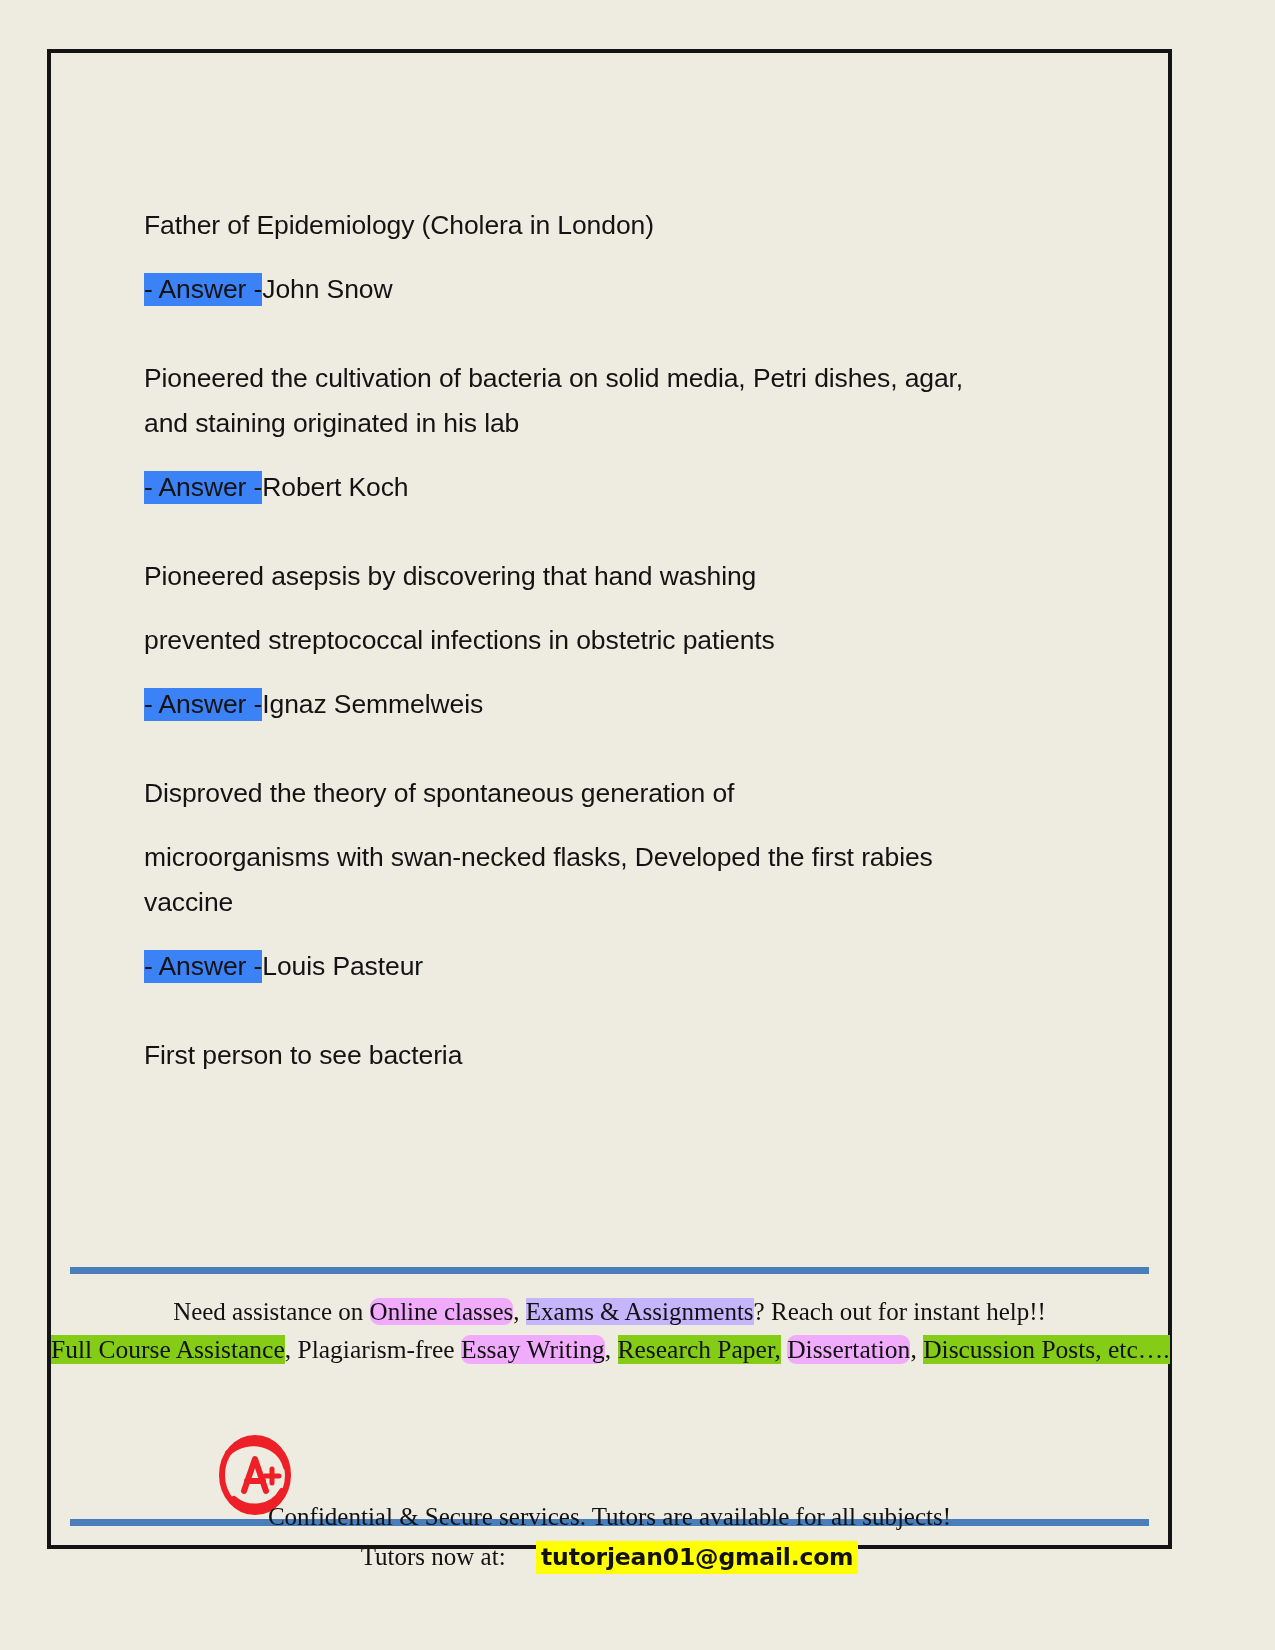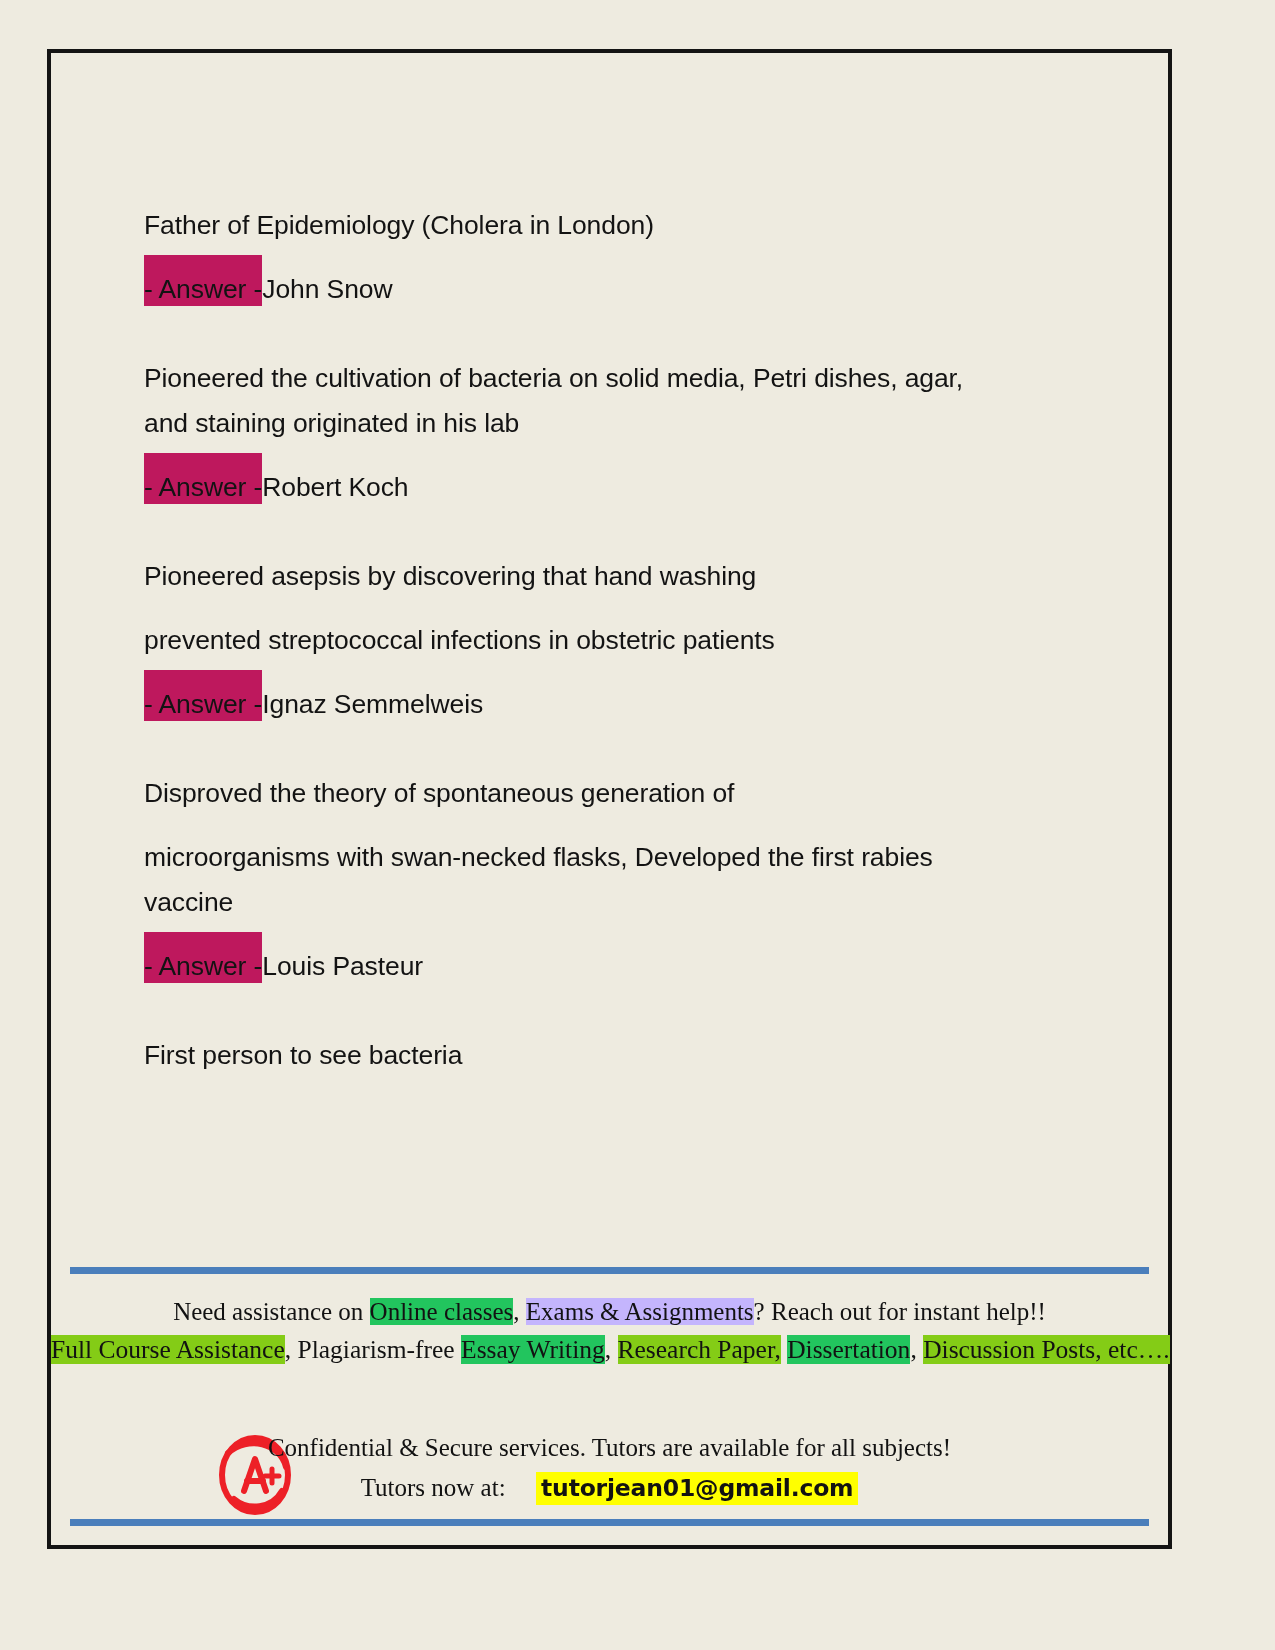--- a/index.html
+++ b/index.html
@@ -42,22 +42,22 @@
     font-family: "Liberation Sans", sans-serif;
     font-size: 26.5px;
     line-height: 45px;
     color: #131313;
     letter-spacing: -0.1px;
     white-space: pre-wrap;
   }
   .line.spaced { margin-bottom: 19px; }
 
   .hl-answer {
-    background: #be185d;
-    padding: 19px 0 2px 0;
+    background: #3b82f6;
+    padding: 1px 0 2px 0;
   }
 
   
   .rule {
     position: absolute;
     left: 19px;
     width: 1079px;
     height: 7px;
     background: #4A7EBB;
   }
@@ -75,27 +75,27 @@
     color: #121212;
   }
   .promo-line {
     font-size: 25px;
     line-height: 38px;
     white-space: nowrap;
   }
   .promo-line-2 { font-size: 25.5px; }
 
   .hl-y { background: #84cc16; }
-  .hl-c { background: #22c55e; }
+  .hl-c { background: #f0abfc; border-radius: 9px; }
   .hl-g { background: #c4b5fd; }
 
   .promo-lower {
     position: absolute;
     left: 0;
-    top: 1375px;
+    top: 1444px;
     width: 100%;
   }
   .promo-lower .promo-line { line-height: 40px; }
 
   .email-strong {
     font-family: "DejaVu Sans", sans-serif;
     font-weight: bold;
     font-size: 23.5px;
     background: #FFFF00;
     padding: 2px 5px 3px 5px;

